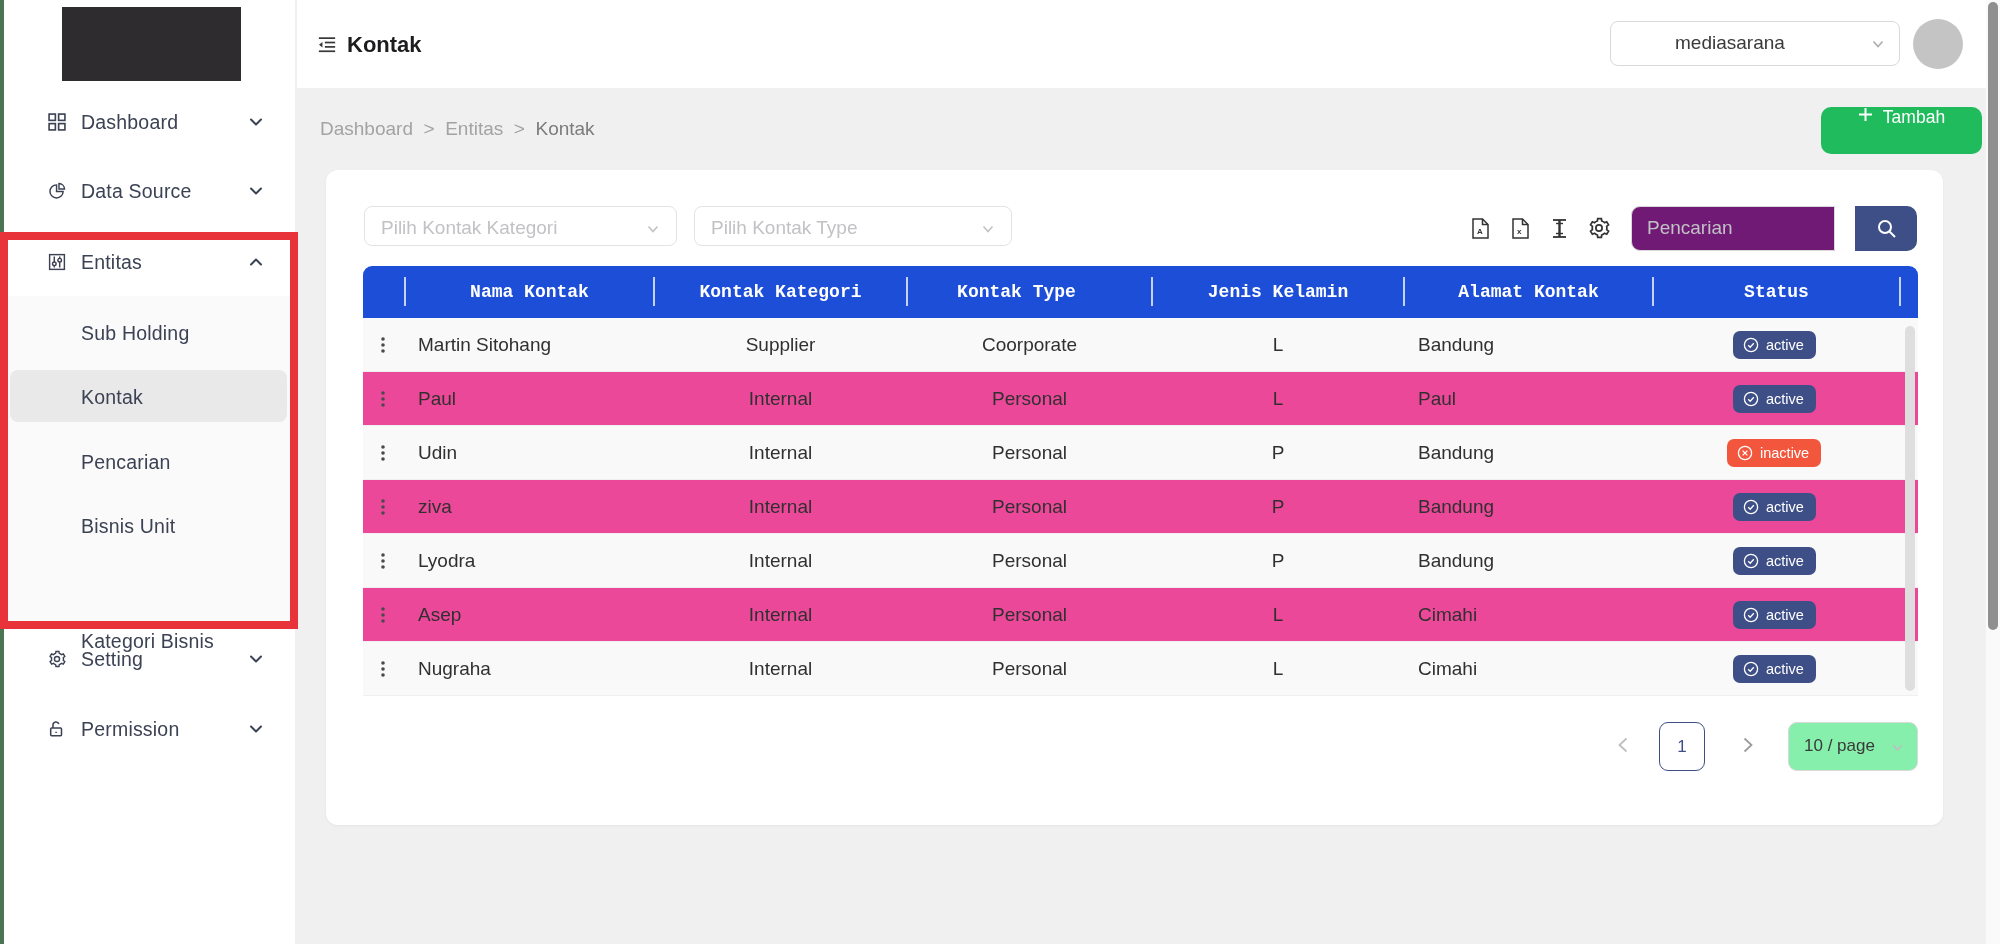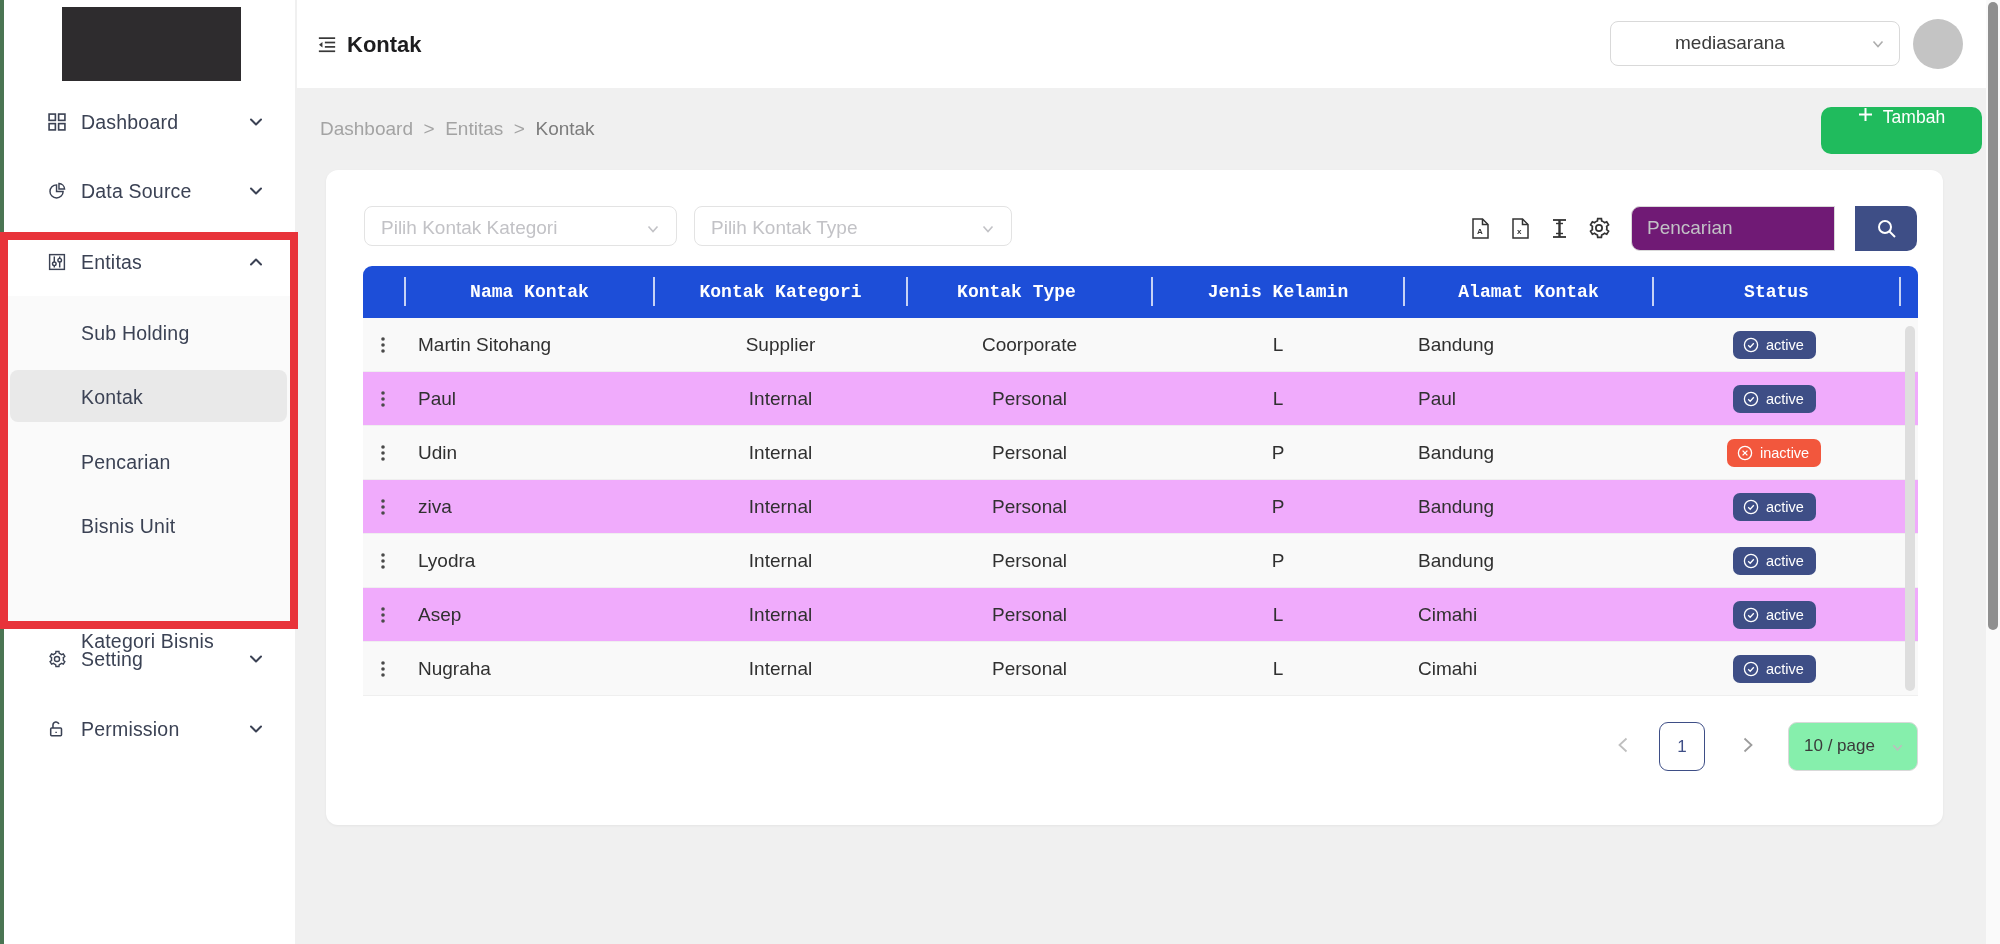--- a/index.html
+++ b/index.html
@@ -37,21 +37,21 @@
   .sel { position:absolute; height:40px; background:#fff; border:1px solid #e3e3e3; border-radius:8px; }
   .sel .ph { position:absolute; left:16px; top:10px; font-size:19px; color:#c2c2c6; }
   #search { left:1631px; top:206px; width:204px; height:45px; border:1px solid #d9d9d9; border-radius:9px 0 0 9px; background:#701a75; }
   #search .ph { position:absolute; left:15px; top:10px; font-size:19px; color:#c2c2c6; }
   #searchbtn { left:1855px; top:206px; width:62px; height:45px; background:#3e4e86; border-radius:0 10px 10px 0; }
 
   
   #thead { left:363px; top:266px; width:1555px; height:52px; background:#1d4ed8; border-radius:9px 9px 0 0;font-family:Liberation Mono, monospace; }
   .hc { position:absolute; top:0; height:52px; display:flex; align-items:center; justify-content:center; color:#fff; font-weight:bold; font-size:18px; }
   .hsep { position:absolute; top:11px; width:2px; height:29px; background:rgba(255,255,255,.75); }
-  .row { position:absolute; left:363px; width:1555px; height:54px; border-bottom:1px solid #efefef; background:#f0abfc; }
+  .row { position:absolute; left:363px; width:1555px; height:54px; border-bottom:1px solid #efefef; background:#ec4899; }
   .row.odd { background:#f9f9f9; }
   .cell { position:absolute; top:0; height:54px; display:flex; align-items:center; font-size:19px; color:#303030; }
   .cc { justify-content:center; }
   .dots { position:absolute; left:13px; top:19px; width:14px; height:16px; }
   .badge { position:absolute; top:13px; height:28px; border-radius:7px; color:#fff; font-size:14.5px; display:flex; align-items:center; gap:7px; padding:0 12px 0 10px; }
   .badge.act { background:#3e4e86; }
   .badge.inact { background:#f2573d; }
   #tscroll { left:1905px; top:326px; width:10px; height:365px; background:#dedede; border-radius:5px; }
   #pag-1 { left:1659px; top:722px; width:46px; height:49px; border:1.5px solid #3e4e86; border-radius:9px; color:#3e4e86; font-size:17px; display:flex; align-items:center; justify-content:center; background:#fff; }
   #pag-size { left:1788px; top:722px; width:130px; height:49px; border:1px solid #d9d9d9; border-radius:9px; background:#86efac; }

